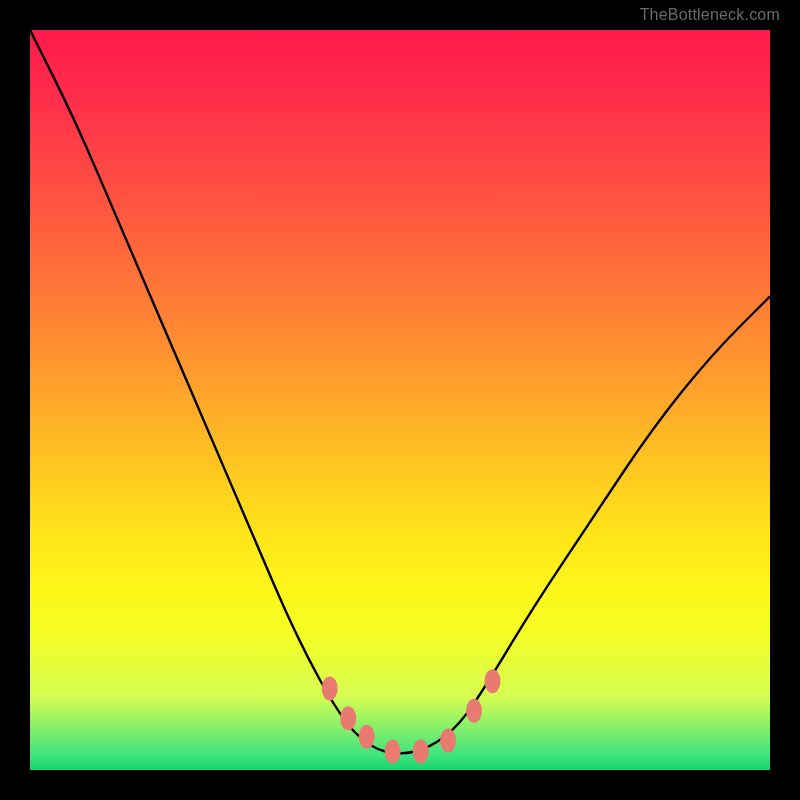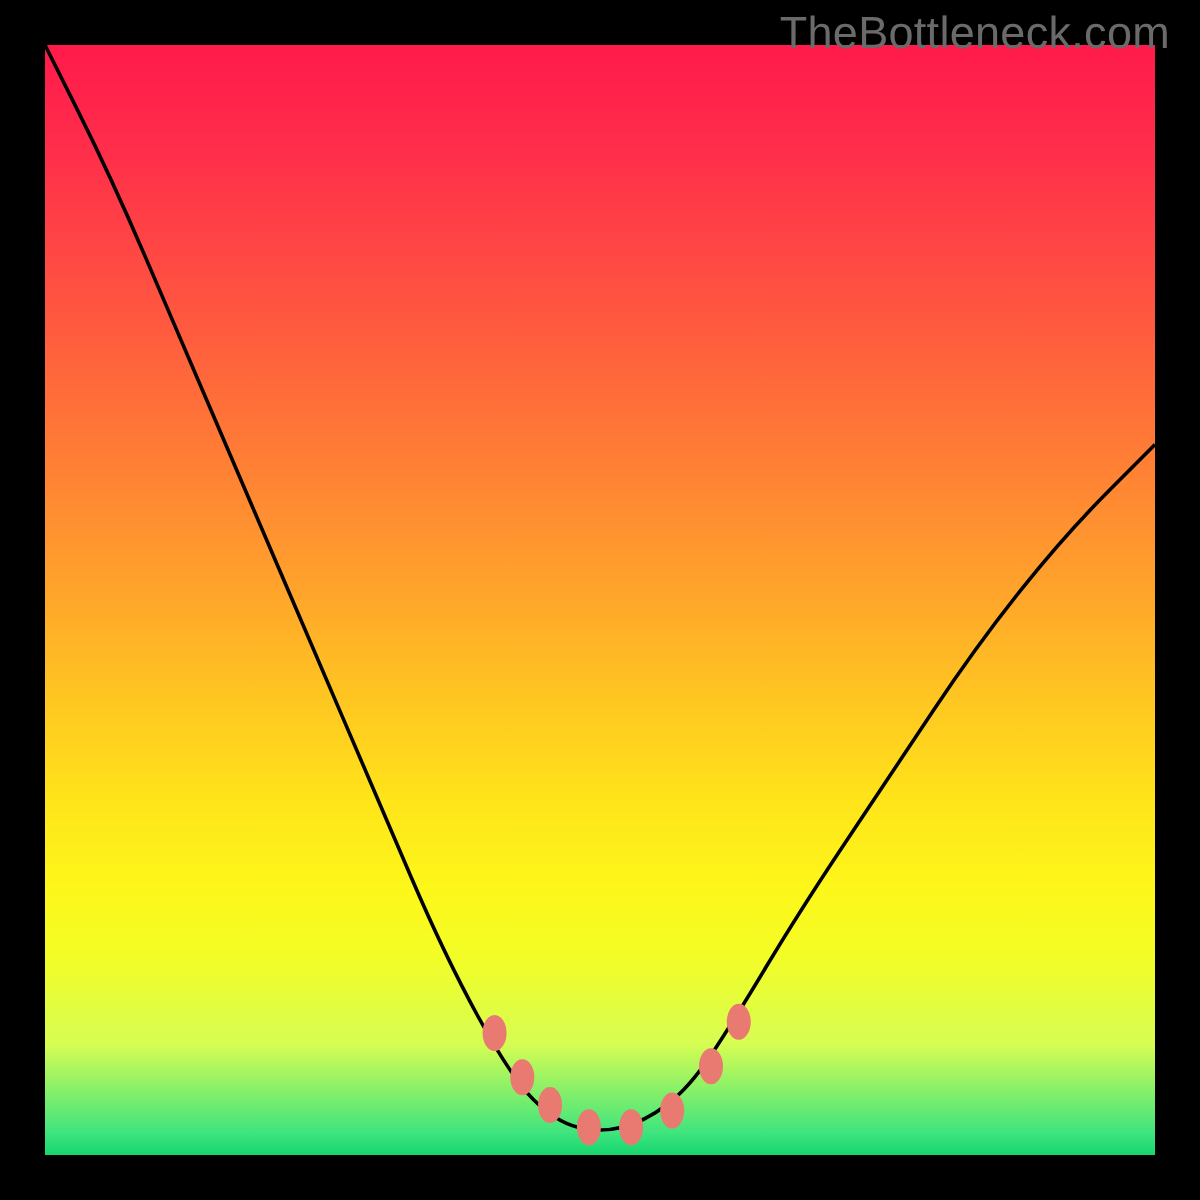--- a/index.html
+++ b/index.html
@@ -38,21 +38,21 @@
       #d6fd52 90%,
       #3fe47e 98%,
       #15d66f 100%
     );
   }
   .watermark {
     position: absolute;
     top: 6px;
     right: 20px;
     color: #6a6a6a;
-    font-size: 30px;
+    font-size: 16px;
     font-weight: 500;
     letter-spacing: 0.2px;
     user-select: none;
   }
   svg.curve {
     position: absolute;
     left: 0;
     top: 0;
     width: 740px;
     height: 740px;

